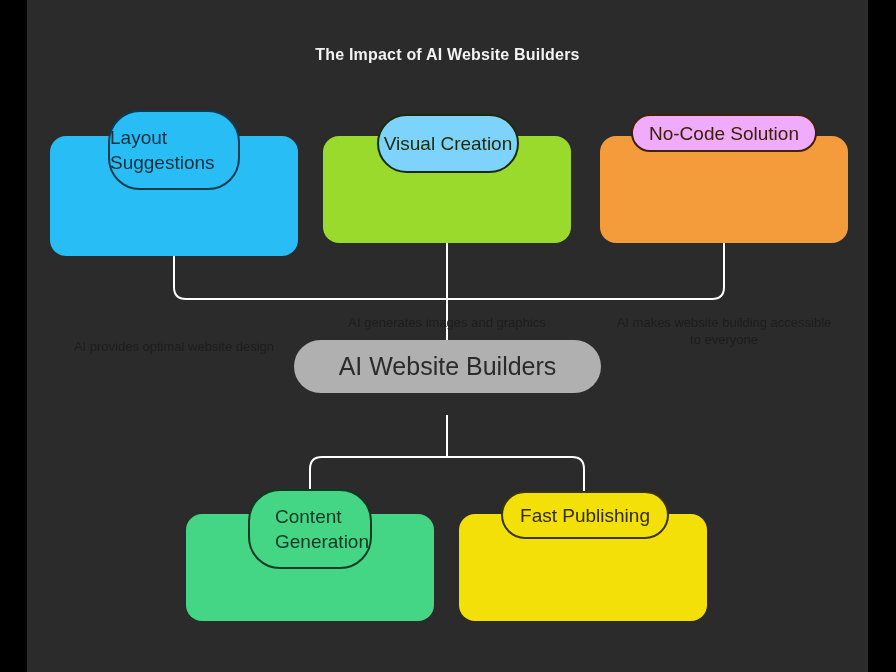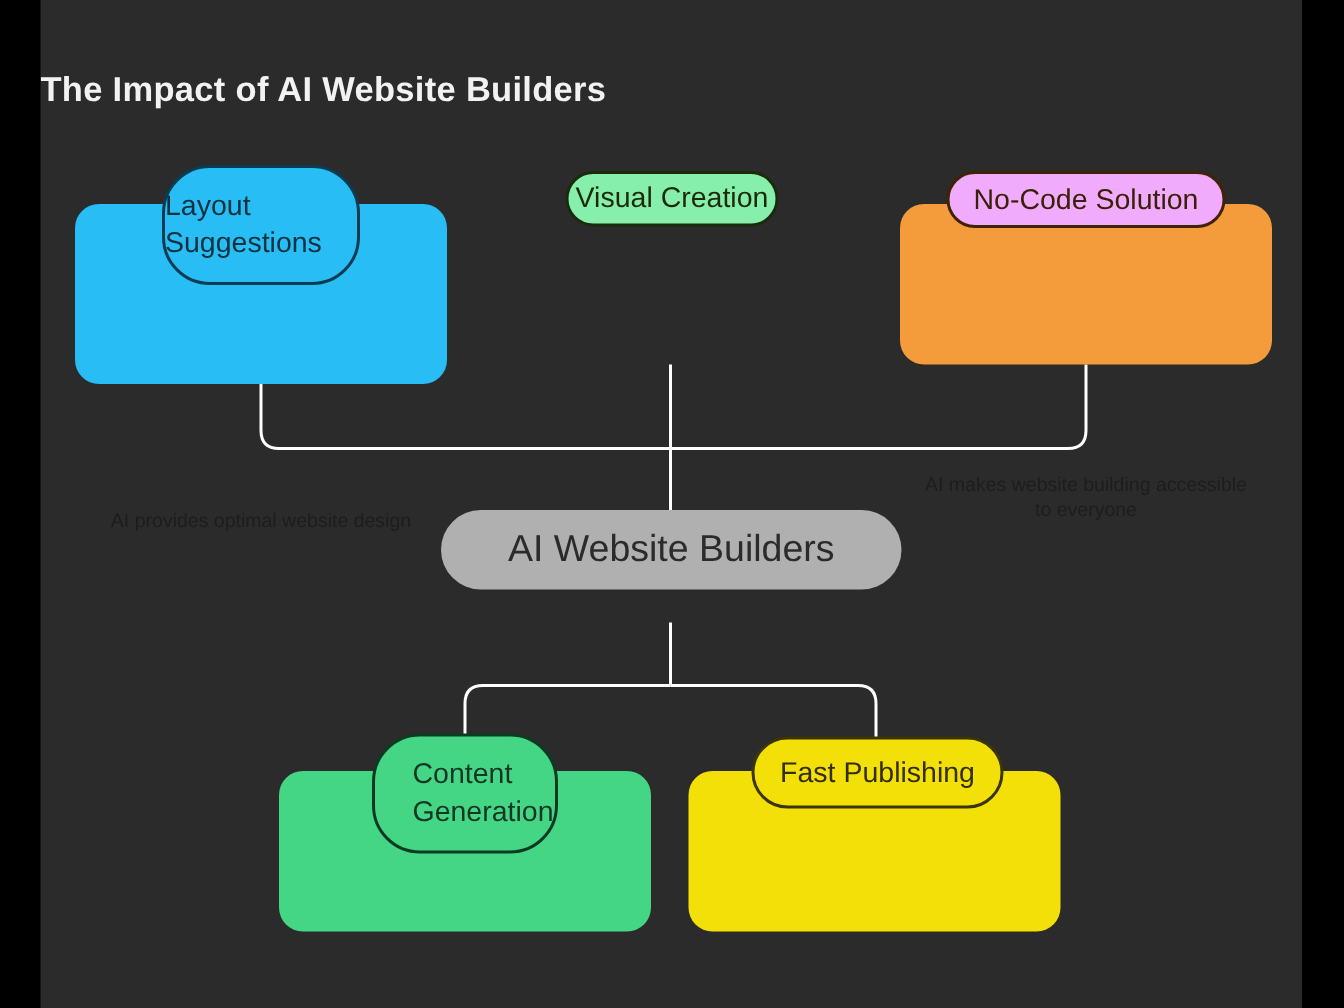--- a/index.html
+++ b/index.html
@@ -27,22 +27,23 @@
     width: 841px;
     height: 672px;
     background: #2b2b2b;
     overflow: hidden;
   }
   #title {
     position: absolute;
     left: 0;
     top: 46px;
     width: 841px;
+    text-align: center;
     color: #f2f2f2;
-    font-size: 23px;
+    font-size: 16px;
     font-weight: bold;
     letter-spacing: 0.2px;
     white-space: nowrap;
   }
   
   #links {
     position: absolute;
     left: 0;
     top: 0;
     width: 841px;
@@ -75,21 +76,21 @@
     line-height: 25px;
     color: #1b2430;
   }
   
   #card-layout      { left: 23px;  top: 136px; width: 248px; height: 120px; background: #29bdf5; }
   #pill-layout      { left: 81px;  top: 110px; width: 132px; height: 80px;  background: #29bdf5;
                       border-color: #0b3c52; color: #10313f; }
   #desc-layout      { top: 202px; }
 
   #card-visual      { left: 296px; top: 136px; width: 248px; height: 107px; background: #9ada2c; }
-  #pill-visual      { left: 350px; top: 114px; width: 142px; height: 37px;  background: #86efac;
+  #pill-visual      { left: 350px; top: 114px; width: 142px; height: 59px;  background: #7dd3fc;
                       border-color: #1c2a0c; color: #1c2a0c; }
   #desc-visual      { top: 178px; }
 
   #card-nocode      { left: 573px; top: 136px; width: 248px; height: 107px; background: #f49b3c; }
   #pill-nocode      { left: 604px; top: 114px; width: 186px; height: 38px;  background: #f0abfc;
                       border-color: #402205; color: #3a2008; }
   #desc-nocode      { top: 178px; }
 
   
   #node-center {
@@ -135,20 +136,23 @@
       <path fill="none" stroke="#ffffff" stroke-width="2" d="M 420 415 L 420 457"></path>
       <path fill="none" stroke="#ffffff" stroke-width="2" d="M 420 457 L 295 457 Q 283 457 283 469 L 283 515"></path>
       <path fill="none" stroke="#ffffff" stroke-width="2" d="M 420 457 L 545 457 Q 557 457 557 469 L 557 515"></path>
     </svg>
 
     <div class="card" id="card-layout">
       <div class="card-desc" id="desc-layout">AI provides optimal website design</div>
     </div>
     <div class="pill" id="pill-layout">Layout Suggestions</div>
 
+    <div class="card" id="card-visual">
+      <div class="card-desc" id="desc-visual">AI generates images and graphics</div>
+    </div>
     <div class="pill" id="pill-visual">Visual Creation</div>
 
     <div class="card" id="card-nocode">
       <div class="card-desc" id="desc-nocode">AI makes website building accessible to everyone</div>
     </div>
     <div class="pill" id="pill-nocode">No-Code Solution</div>
 
     <div id="node-center">AI Website Builders</div>
 
     <div class="card" id="card-content">

